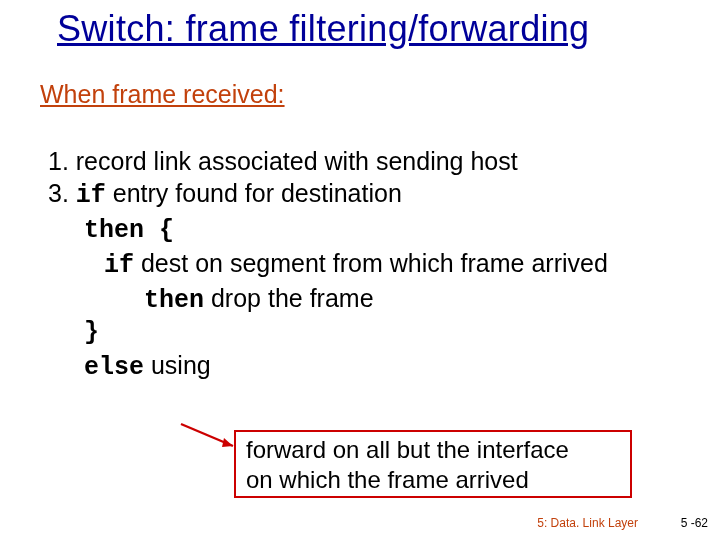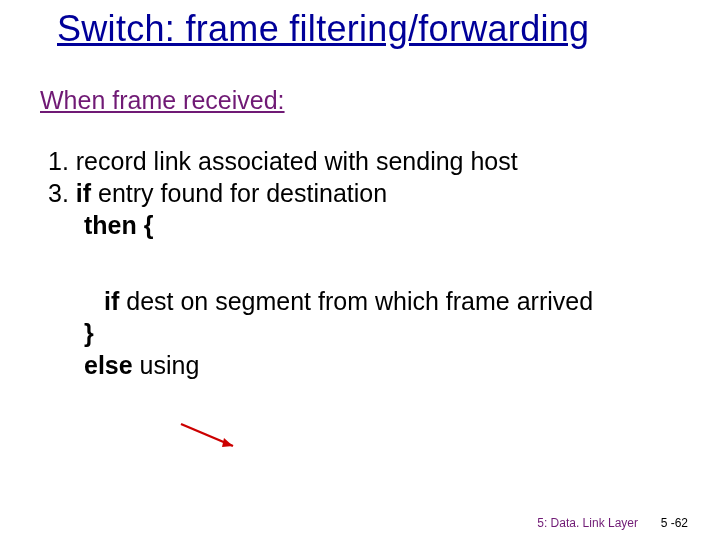--- a/index.html
+++ b/index.html
@@ -25,37 +25,37 @@
     font-size: 36px;
     font-weight: normal;
     color: #000099;
     text-decoration: underline;
     letter-spacing: 0.3px;
     margin-left: 29px;
   }
   .subhead {
     position: absolute;
     left: 40px;
-    top: 86px;
+    top: 80px;
     font-size: 25px;
-    color: #701a75;
+    color: #c2410c;
     text-decoration: underline;
   }
   .body {
     position: absolute;
     left: 48px;
     top: 145px;
     width: 640px;
     font-size: 25px;
     line-height: 1.28;
   }
   .ind1 { padding-left: 36px; }
-  .ind2 { padding-left: 56px; margin-top: 44px; }
+  .ind2 { padding-left: 56px; }
   .ind3 { padding-left: 96px; }
-  .bold { font-weight: bold; }
+  .bold { font-weight: bold; font-family: Liberation Mono, monospace; }
 
   .callout {
     position: absolute;
     left: 234px;
     top: 430px;
     width: 398px;
     height: 68px;
     border: 2px solid #cc0000;
     box-sizing: border-box;
     padding: 3px 8px 3px 10px;
@@ -68,34 +68,34 @@
     position: absolute;
     left: 175px;
     top: 420px;
     width: 70px;
     height: 40px;
     pointer-events: none;
   }
 
   .footer-right {
     position: absolute;
-    right: 32px;
+    right: 12px;
     bottom: 10px;
     font-family: Arial, Helvetica, sans-serif;
     font-size: 12px;
     color: #000000;
     margin-left: 7px;
   }
   .footer-mid {
     position: absolute;
     right: 82px;
     bottom: 10px;
     font-family: Arial, Helvetica, sans-serif;
     font-size: 12px;
-    color: #701a75;
+    color: #c2410c;
   }
 </style>
 </head>
 <body>
 
 <div class="slide">
 
   <div class="title">Switch: frame filtering/forwarding</div>
 
   <div class="subhead">When  frame received:</div>
@@ -104,28 +104,35 @@
     <div>1. record link associated with sending host</div>
     <div>
       <span>3. </span><span class="bold">if</span><span> entry found for destination</span>
     </div>
     <div class="ind1">
       <span class="bold">then {</span>
     </div>
     <div class="ind2">
       <span class="bold">if</span><span> dest on segment from which frame arrived</span>
     </div>
+    <div class="ind3">
+      <span class="bold">then</span><span> drop the frame</span>
+    </div>
     <div class="ind1 bold">  }</div>
     <div class="ind1">
       <span class="bold">else</span><span> using</span>
     </div>
   </div>
 
   <svg class="arrow" viewBox="0 0 70 40">
     <line x1="6" y1="4" x2="58" y2="26" stroke="#cc0000" stroke-width="2.4"></line>
     <polygon points="58,26 49,18 47,27" fill="#cc0000"></polygon>
   </svg>
 
+  <div class="callout">
+    <div>forward on all but the interface</div>
+    <div>on which the frame arrived</div>
+  </div>
 
   <div class="footer-mid">5: Data. Link Layer</div>
   <div class="footer-right">5 -62</div>
 
 </div>
 
 </body></html>

